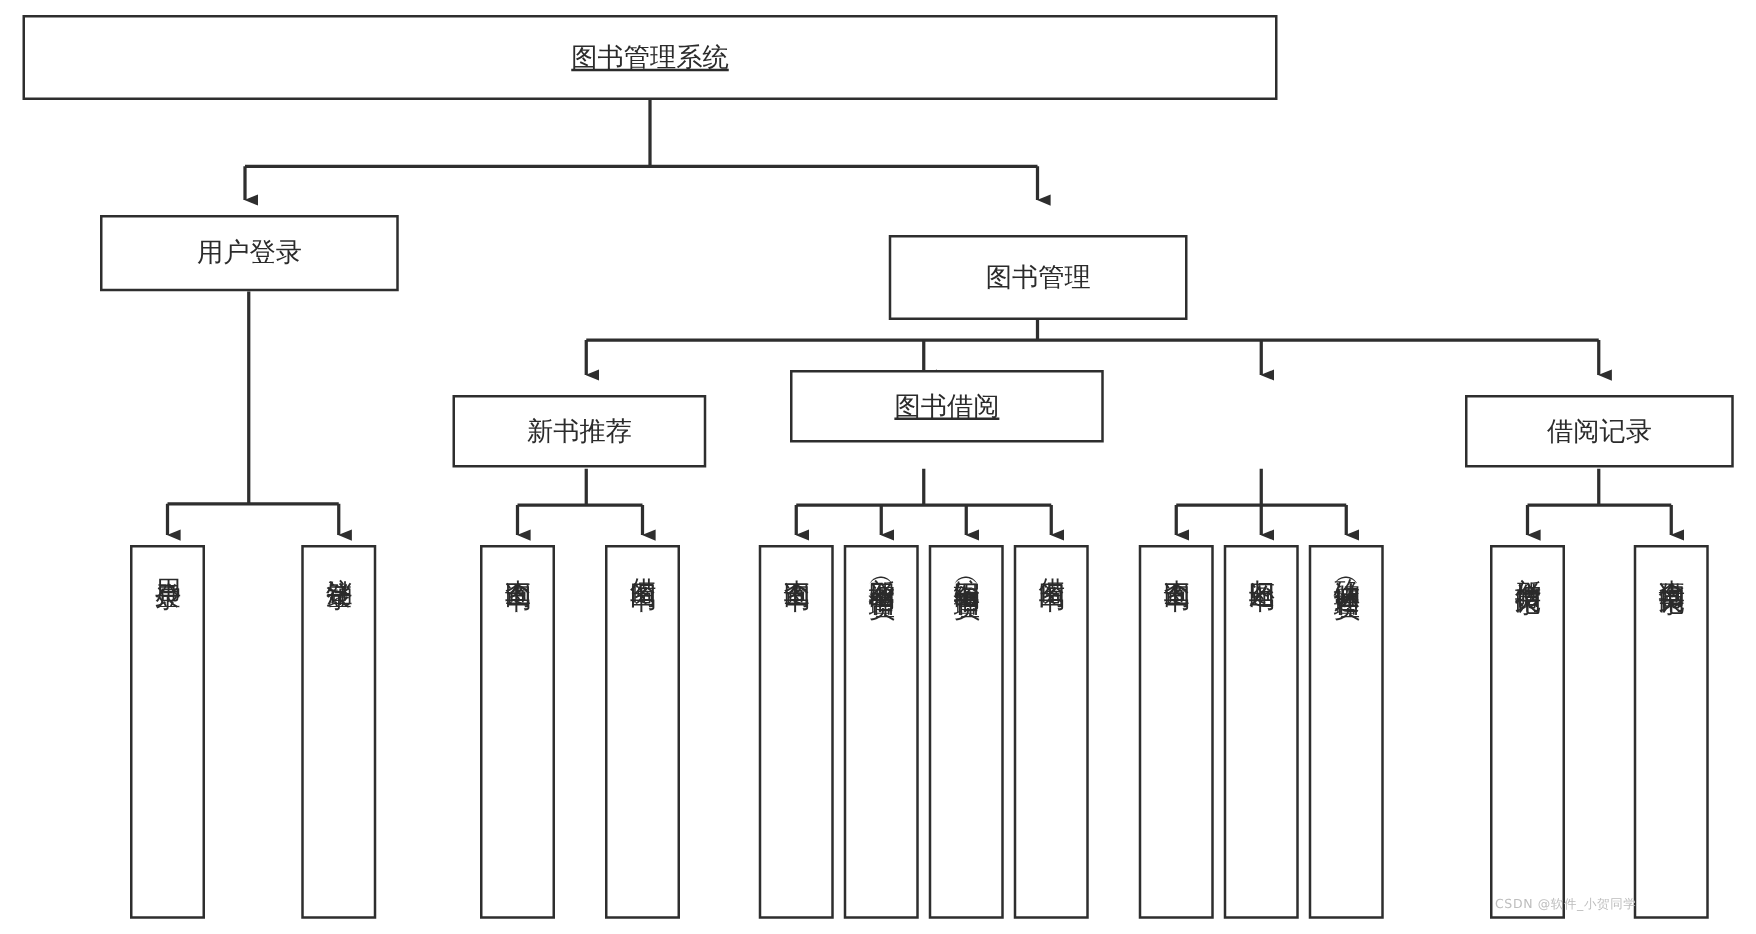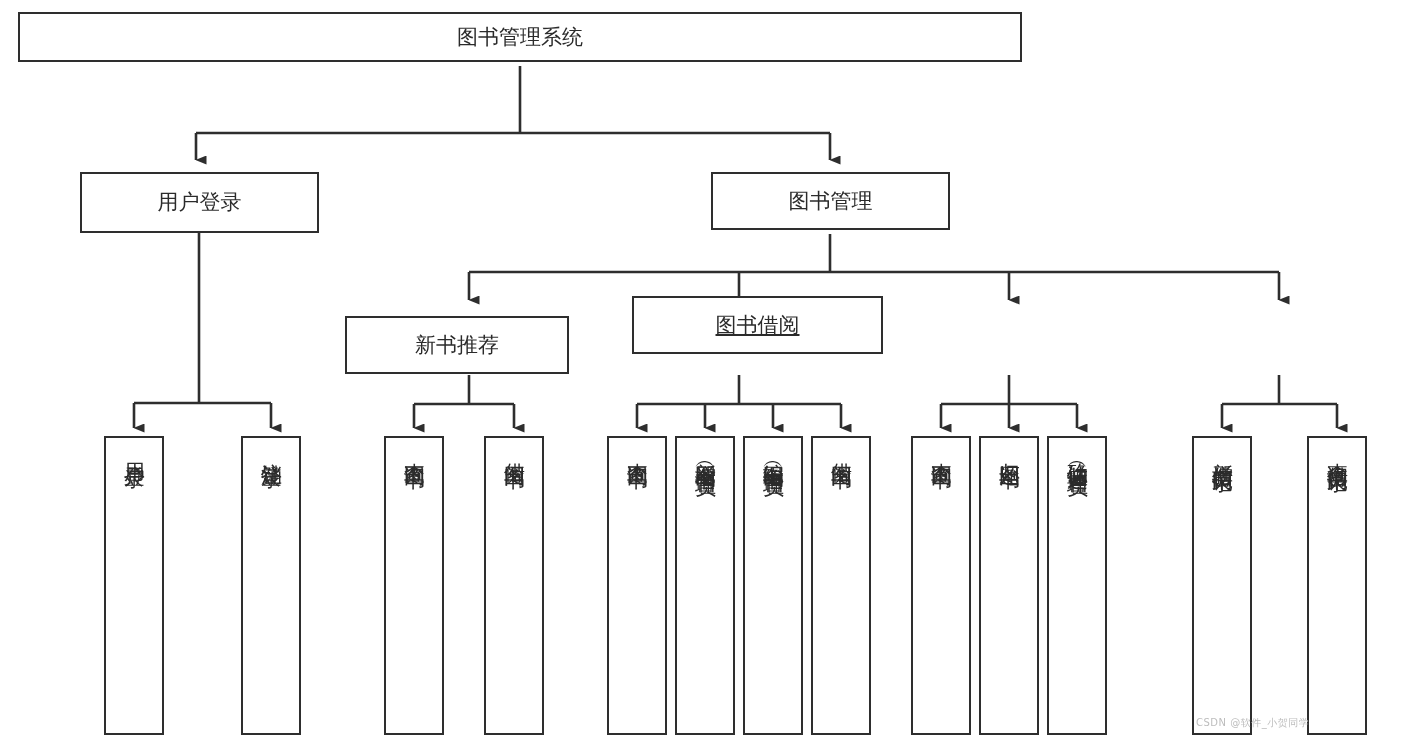--- a/index.html
+++ b/index.html
@@ -124,41 +124,44 @@
       <path d="M1009,404 L1009,428" marker-end="url(#arrowhead)"></path>
       <path d="M1077,404 L1077,428" marker-end="url(#arrowhead)"></path>
 
       <path d="M1279,375 L1279,404"></path>
       <path d="M1222,404 L1337,404"></path>
       <path d="M1222,404 L1222,428" marker-end="url(#arrowhead)"></path>
       <path d="M1337,404 L1337,428" marker-end="url(#arrowhead)"></path>
     </g>
   </svg>
 
-  <div class="node root horiz" style="left:18px; top:12px; width:1004px; height:50px;">
+  <div class="node root horiz" style="left:18px; top:12px; width:1004px; height:68px;text-decoration:underline;">
     <span class="node-label">图书管理系统</span>
   </div>
 
   <div class="node horiz" style="left:80px; top:172px; width:239px; height:61px;">
     <span class="node-label">用户登录</span>
   </div>
 
-  <div class="node horiz" style="left:711px; top:172px; width:239px; height:58px;">
+  <div class="node horiz" style="left:711px; top:188px; width:239px; height:68px;">
     <span class="node-label">图书管理</span>
   </div>
 
-  <div class="node horiz" style="left:345px; top:316px; width:224px; height:58px;">
+  <div class="node horiz" style="left:362px; top:316px; width:203px; height:58px;">
     <span class="node-label">新书推荐</span>
   </div>
 
   <div class="node horiz" style="left:632px; top:296px; width:251px; height:58px;text-decoration:underline;">
     <span class="node-label">图书借阅</span>
   </div>
 
 
+  <div class="node horiz" style="left:1172px; top:316px; width:215px; height:58px;">
+    <span class="node-label">借阅记录</span>
+  </div>
 
   <div class="node vert" style="left:104px; top:436px; width:60px; height:299px;">
     <span class="node-label">用户登录</span>
   </div>
 
   <div class="node vert" style="left:241px; top:436px; width:60px; height:299px;">
     <span class="node-label">注销登录</span>
   </div>
 
   <div class="node vert" style="left:384px; top:436px; width:60px; height:299px;">

